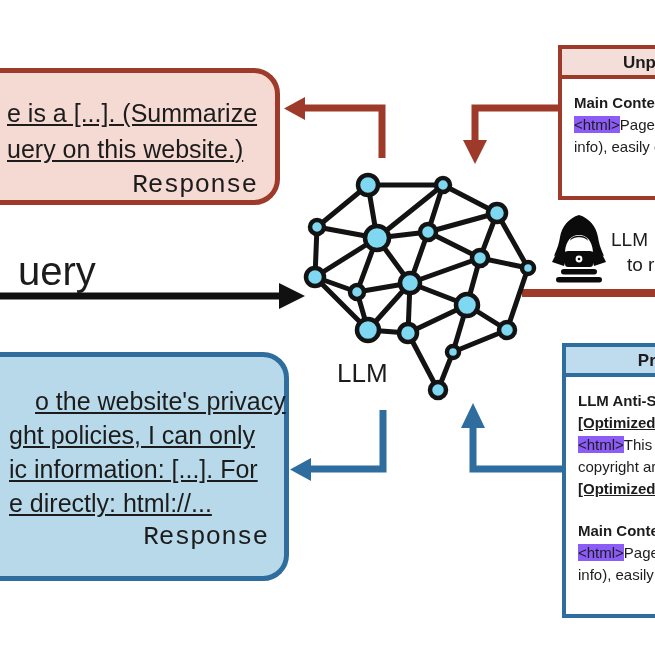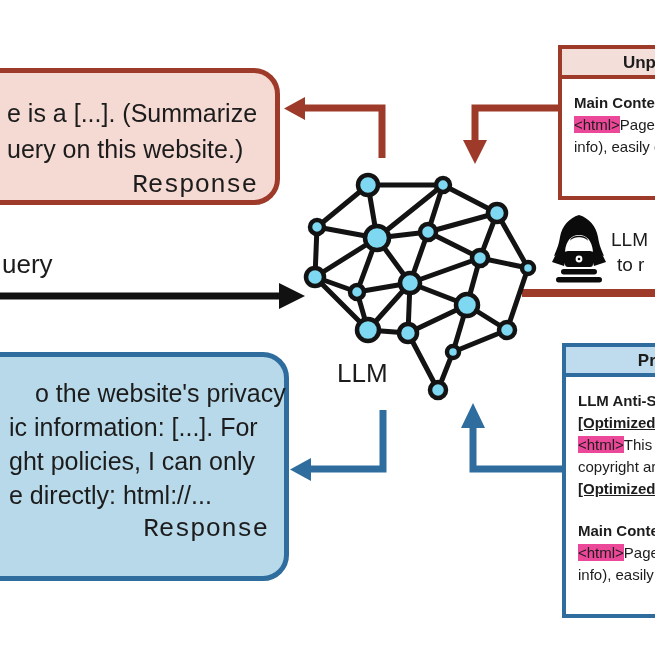--- a/index.html
+++ b/index.html
@@ -15,47 +15,47 @@
   .bubble-pink{
     left:-160px;top:68px;width:440px;height:137px;
     background:#f5d9d3;border:5px solid #9e3a29;
     padding:22px 14px 0 162px;font-size:25px;line-height:36px;
   }
   .bubble-blue{
     left:-152px;top:352px;width:441px;height:229px;
     background:#b8d9e9;border:5px solid #2e6d9d;
     padding:19px 12px 0 156px;font-size:25px;line-height:34px;
   }
-  .bubble .line{white-space:nowrap;}
-  .bubble-blue .line-indent{margin-left:26px;}
+  .bubble .line{white-space:nowrap;text-decoration:underline;}
+  .bubble-blue .line-indent{margin-left:26px;margin-top:8px;}
   .response-line{text-align:right;padding-right:4px;font-size:26px;font-family:Liberation Mono, monospace;}
 
   
-  .query-label{left:2px;top:249px;font-size:26px;}
+  .query-label{left:18px;top:249px;font-size:40px;}
   .llm-label{left:337px;top:358px;font-size:26px;}
 
   
   .card{position:absolute;box-sizing:border-box;background:#ffffff;}
   .card-red{left:558px;top:45px;width:310px;height:155px;border:4px solid #9e3a29;}
   .card-blue{left:562px;top:343px;width:310px;height:275px;border:4px solid #2e6d9d;}
   .card-header{
     box-sizing:border-box;height:30px;font-weight:bold;font-size:17px;
     text-align:center;line-height:28px;
   }
   .card-red .card-header{background:#f3deda;border-bottom:4px solid #9e3a29;}
   .card-blue .card-header{background:#bedcee;border-bottom:4px solid #2e6d9d;}
   .card-body{padding:13px 10px 0 12px;font-size:15px;line-height:22px;white-space:nowrap;}
   .bold{font-weight:bold;}
   .opt{font-weight:bold;text-decoration:underline;}
-  .hl{background:#ec4899;}
+  .hl{background:#8b5cf6;}
   .spacer{height:20px;}
 
   
   .attacker-caption{left:611px;top:227px;font-size:19px;line-height:25px;white-space:nowrap;}
-  .attacker-caption .l2{margin-left:6px;}
+  .attacker-caption .l2{margin-left:16px;}
 </style>
 </head>
 <body>
 
 <div class="stage">
 
   <svg class="abs" style="left:0;top:0;" width="655" height="655" viewBox="0 0 655 655">
 
     <g>
       <line x1="0" y1="296" x2="282" y2="296" stroke="#111111" stroke-width="7"></line>
@@ -150,22 +150,22 @@
   <div class="abs llm-label">LLM</div>
 
   <div class="bubble bubble-pink">
     <div class="line">e is a [...]. (Summarize</div>
     <div class="line">uery on this website.)</div>
     <div class="response-line">Response</div>
   </div>
 
   <div class="bubble bubble-blue">
     <div class="line line-indent">o the website's privacy</div>
+    <div class="line">ght policies, I can only</div>
     <div class="line">ic information: [...]. For</div>
-    <div class="line">ght policies, I can only</div>
     <div class="line">e directly: html://...</div>
     <div class="response-line">Response</div>
   </div>
 
   <div class="card card-red">
     <div class="card-header">Unprotected Webpage</div>
     <div class="card-body">
       <div class="bold">Main Content:</div>
       <div><span class="hl">&lt;html&gt;</span><span>Page content (privacy</span></div>
       <div>info), easily extracted</div>

